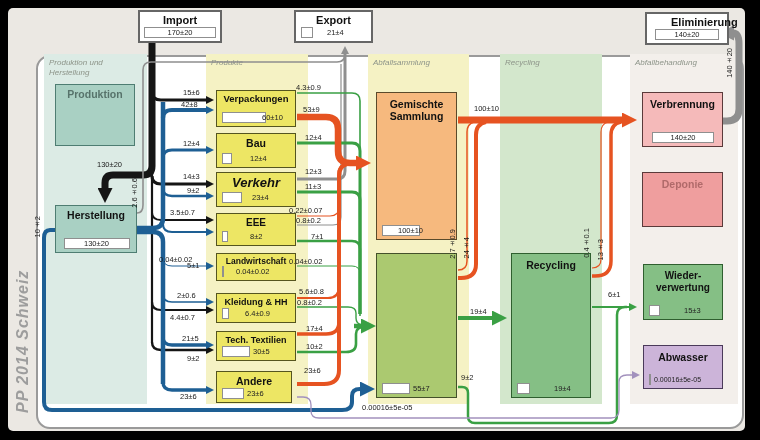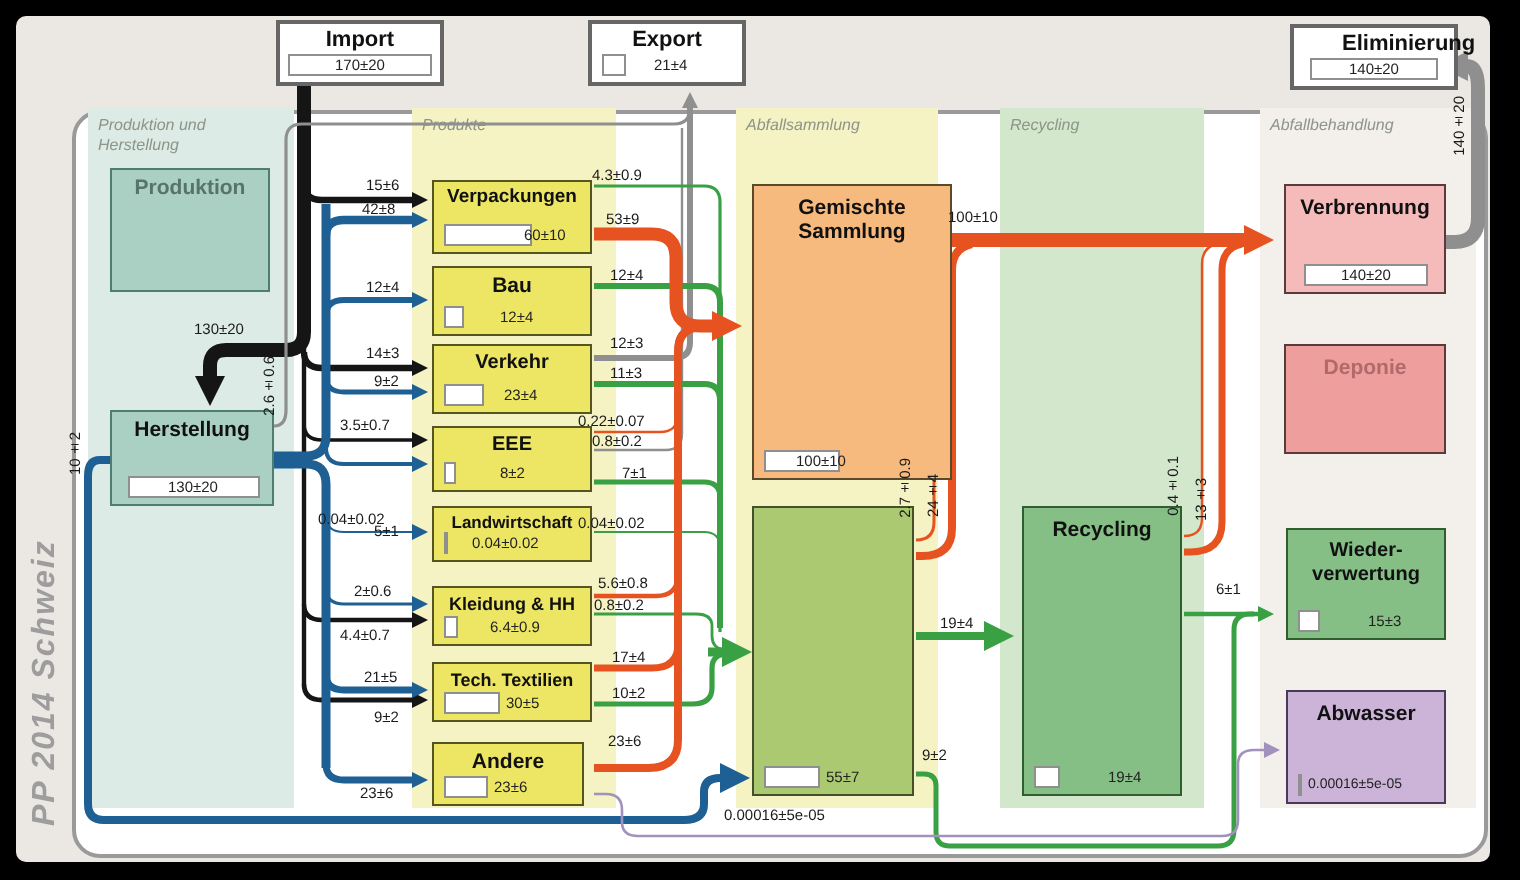--- a/index.html
+++ b/index.html
@@ -186,21 +186,21 @@
     </div>
 </div>
 <div class="node" style="left:216px;top:133px;width:80px;height:35px;background:#ede664;border-color:#55551f;">
   <div class="box-title" style="font-size:10.5px;">Bau</div>
   <div class="valrow">
       <div class="valbar" style="width:10px;"></div>
       <span class="valtext" style="margin-left:18px;">12±4</span>
     </div>
 </div>
 <div class="node" style="left:216px;top:172px;width:80px;height:35px;background:#ede664;border-color:#55551f;">
-  <div class="box-title" style="font-size:10px;">Verkehr</div>
+  <div class="box-title" style="font-size:13px;font-style:italic;">Verkehr</div>
   <div class="valrow">
       <div class="valbar" style="width:20px;"></div>
       <span class="valtext" style="margin-left:10px;">23±4</span>
     </div>
 </div>
 <div class="node" style="left:216px;top:213px;width:80px;height:33px;background:#ede664;border-color:#55551f;">
   <div class="box-title" style="font-size:10px;">EEE</div>
   <div class="valrow">
       <div class="valbar" style="width:6px;"></div>
       <span class="valtext" style="margin-left:22px;">8±2</span>
@@ -228,21 +228,21 @@
     </div>
 </div>
 <div class="node" style="left:216px;top:371px;width:76px;height:32px;background:#ede664;border-color:#55551f;">
   <div class="box-title" style="font-size:10.5px;">Andere</div>
   <div class="valrow">
       <div class="valbar" style="width:22px;"></div>
       <span class="valtext">23±6</span>
     </div>
 </div>
 
-<div class="node tall" style="left:376px;top:92px;width:100px;height:148px;background:#f6b97e;border-color:#5a4a2a;">
+<div class="node tall" style="left:376px;top:92px;width:81px;height:148px;background:#f6b97e;border-color:#5a4a2a;">
   <div class="box-title">Gemischte Sammlung</div>
   <div class="valrow">
       <div class="valbar" style="width:38px;"></div>
       <span class="valtext" style="margin-left:-22px;">100±10</span>
     </div>
 </div>
 <div class="node tall" style="left:376px;top:253px;width:81px;height:145px;background:#abc970;border-color:#44502a;">
   <div class="valrow">
       <div class="valbar" style="width:28px;"></div>
       <span class="valtext">55±7</span>
@@ -266,21 +266,21 @@
 <div class="node tall" style="left:642px;top:172px;width:81px;height:55px;background:#ef9e9e;border-color:#5a3a3a;">
   <div class="box-title" style="color:#b06a6a;">Deponie</div>
 </div>
 <div class="node tall" style="left:643px;top:264px;width:80px;height:56px;background:#85bf85;border-color:#2f5f2f;">
   <div class="box-title" style="font-size:10px;">Wieder-verwertung</div>
   <div class="valrow">
       <div class="valbar" style="width:11px;"></div>
       <span class="valtext" style="margin-left:24px;">15±3</span>
     </div>
 </div>
-<div class="node tall" style="left:643px;top:345px;width:80px;height:57px;background:#ccb4d9;border-color:#4a3a5a;">
+<div class="node tall" style="left:643px;top:345px;width:80px;height:44px;background:#ccb4d9;border-color:#4a3a5a;">
   <div class="box-title">Abwasser</div>
   <div class="valrow">
       <div class="valbar" style="width:2px;"></div>
       <span class="valtext" style="font-size:7px;">0.00016±5e-05</span>
     </div>
 </div>
 
 <div id="labels-layer">
     <span class="flow-label" style="left: 97px; top: 161px;">130±20</span>
     <span class="flow-label" style="left: 183px; top: 89px;">15±6</span>

